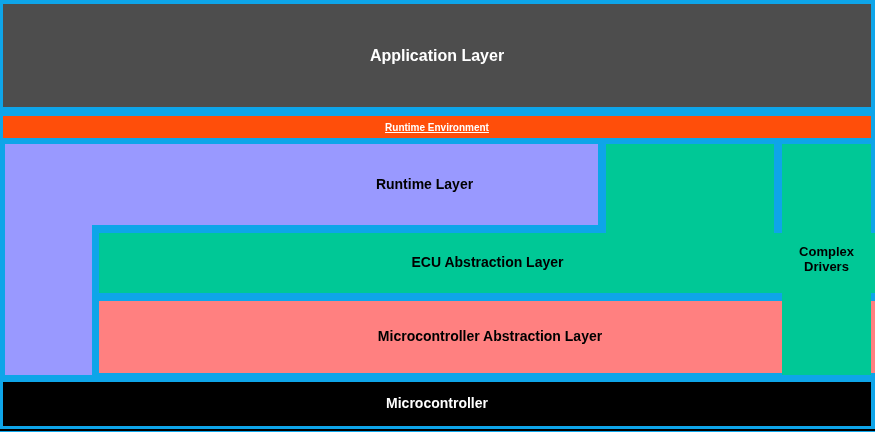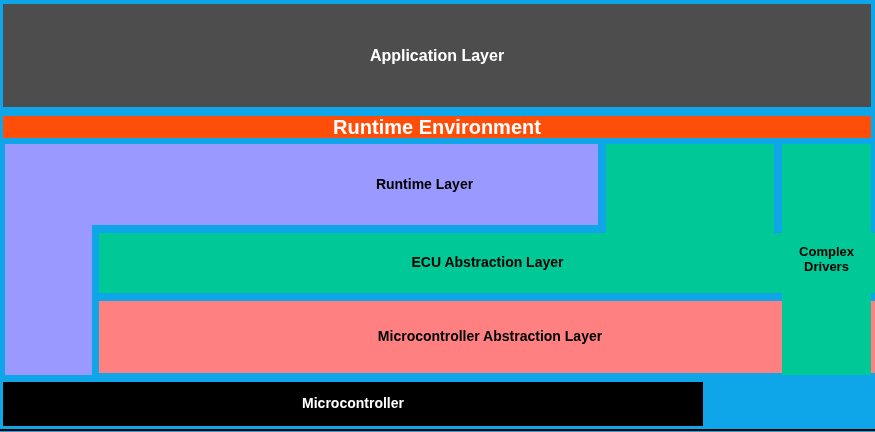--- a/index.html
+++ b/index.html
@@ -27,37 +27,37 @@
     font-weight: bold;
     text-align: center;
     white-space: nowrap;
     line-height: 1.1;
   }
   
   .app-layer   { left: 3px;   top: 4px;   width: 868px; height: 103px; }
   .app-layer .label { font-size: 16px; }
   
   .rte-layer   { left: 3px;   top: 116px; width: 868px; height: 22px; }
-  .rte-layer .label { font-size: 20px; }
+  .rte-layer .label { font-size: 10px; text-decoration: underline; }
   
   .services-h  { left: 5px;   top: 144px; width: 593px; height: 81px; }
   .services-v  { left: 5px;   top: 144px; width: 87px;  height: 231px; }
   .services-h .label { font-size: 14px; position: relative; left: 123px; }
   
   .ecu-upper   { left: 606px; top: 144px; width: 168px; height: 100px; }
   .ecu-band    { left: 99px;  top: 233px; width: 777px; height: 60px; }
   .ecu-band .label { font-size: 14px; }
   
   .mcal-layer  { left: 99px;  top: 301px; width: 782px; height: 72px; }
   .mcal-layer .label { font-size: 14px; }
   
   .complex     { left: 782px; top: 144px; width: 89px;  height: 231px; }
   .complex .label { font-size: 13px; white-space: normal; width: 70px; }
   
-  .micro-layer { left: 3px;   top: 382px; width: 700px; height: 44px; }
+  .micro-layer { left: 3px;   top: 382px; width: 868px; height: 44px; }
   .micro-layer .label { font-size: 14px; }
   
   .bottom-rule { left: 0;     top: 429px; width: 875px; height: 2px; }
 </style>
 </head>
 <body>
 
 <div class="diagram">
 
   <div class="block app-layer" style="background-color: rgb(77, 77, 77);">

